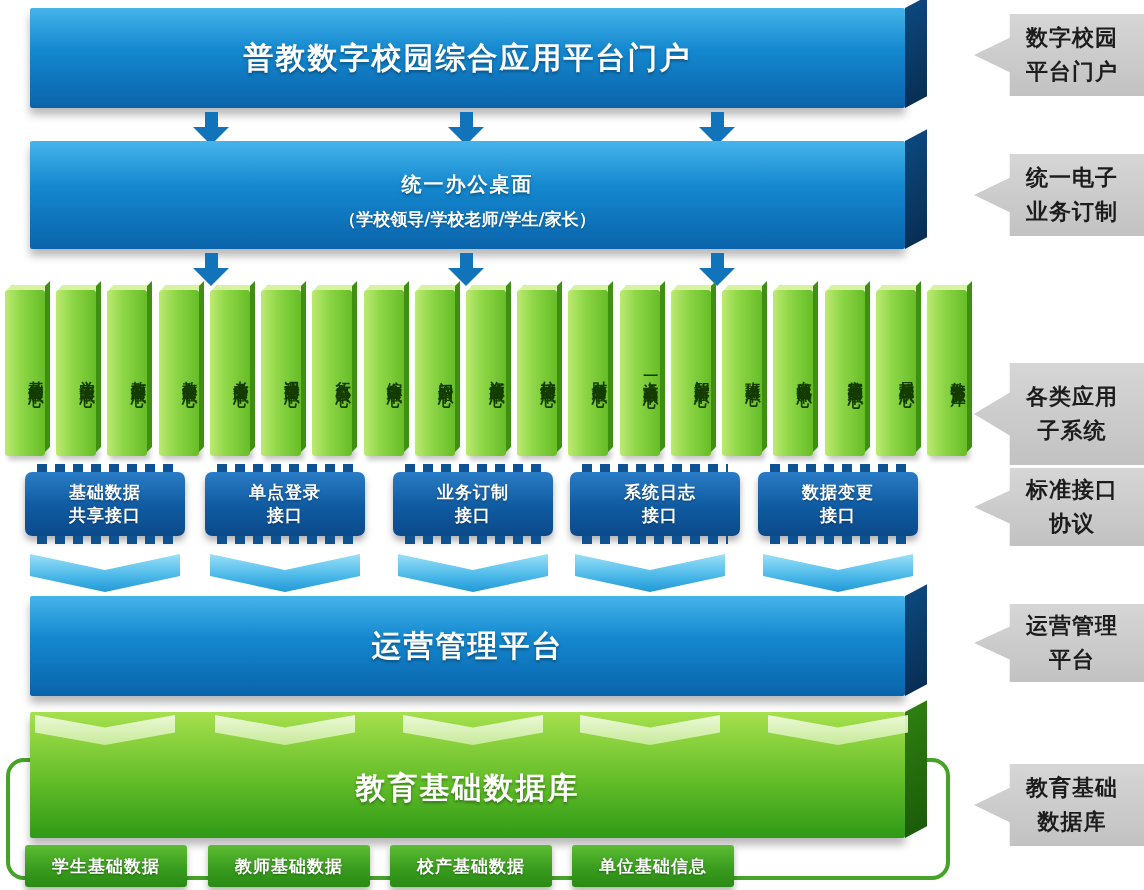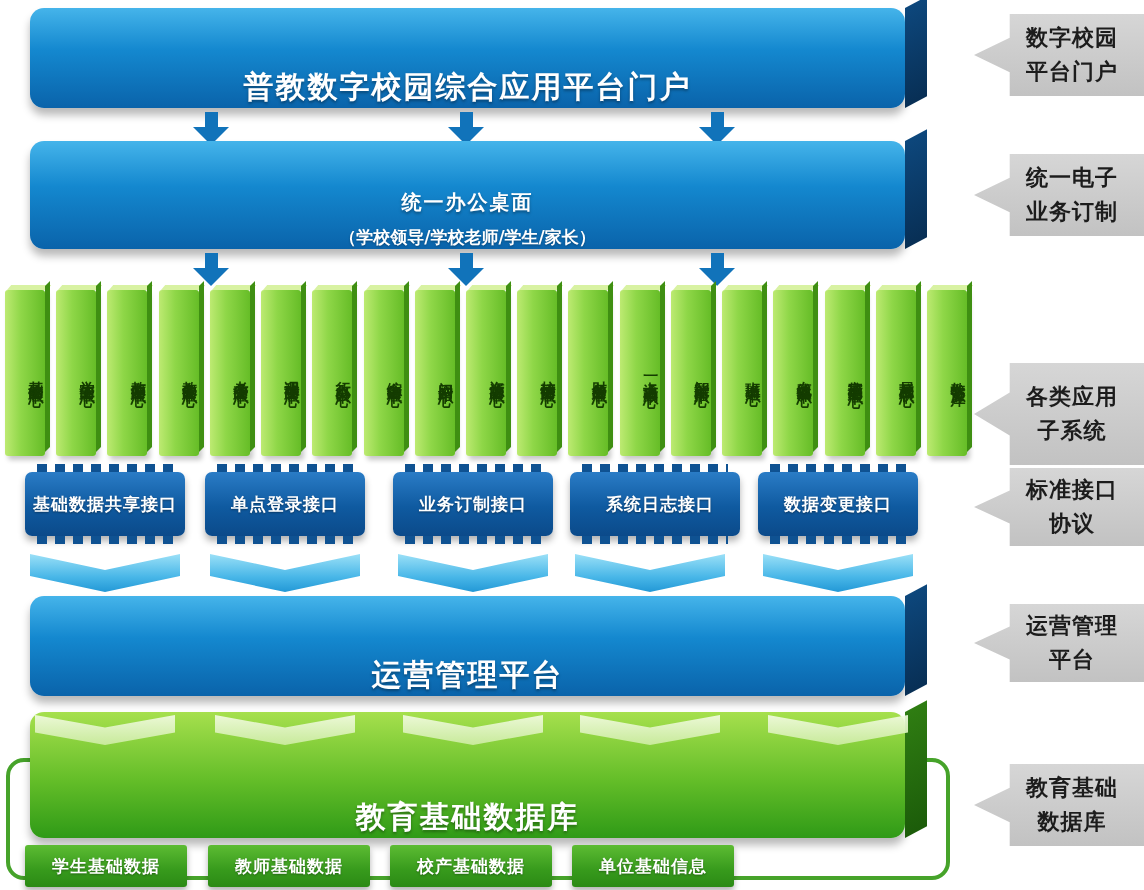--- a/index.html
+++ b/index.html
@@ -1,21 +1,21 @@
 <!DOCTYPE html>
 <html><head>
 <meta charset="utf-8">
 <style>
   html,body{margin:0;padding:0;background:#ffffff;}
   body{font-family:"DejaVu Sans","Liberation Sans",sans-serif;}
   .stage{position:relative;width:1144px;height:890px;background:#ffffff;overflow:hidden;}
 
   
-  .bar3d{position:absolute;display:flex;flex-direction:column;align-items:center;justify-content:flex-end;
-         border-radius:14px;box-shadow:0 7px 9px rgba(0,0,0,0.28);}
+  .bar3d{position:absolute;display:flex;flex-direction:column;align-items:center;justify-content:center;
+         border-radius:2px;box-shadow:0 7px 9px rgba(0,0,0,0.28);}
   .bar-blue{background:linear-gradient(to bottom,#45b4ea 0%,#1488cf 42%,#0a63aa 100%);}
   .bar-green{background:linear-gradient(to bottom,#a6e04d 0%,#63bd28 55%,#2f9a17 100%);}
   .bar3d::after{content:"";position:absolute;top:0;right:-22px;bottom:0;width:22px;
          transform:skewY(-28deg);transform-origin:left center;}
   .bar-blue::after{background:linear-gradient(to bottom,#0d477c,#082f55);}
   .bar-green::after{background:linear-gradient(to bottom,#2f7d12,#1c5c0a);}
   .bar-title{color:#ffffff;font-weight:bold;font-size:30px;letter-spacing:2px;text-shadow:0 2px 3px rgba(0,0,0,0.35);}
   .bar-subtitle{color:#ffffff;font-weight:bold;font-size:17px;margin-top:10px;text-shadow:0 1px 2px rgba(0,0,0,0.3);}
 
   
@@ -34,21 +34,21 @@
           transform:skewY(-45deg);transform-origin:left top;}
   .systext{position:absolute;left:0;right:0;top:8px;bottom:4px;margin:auto;
           writing-mode:vertical-rl;text-orientation:upright;
           color:#143c00;font-weight:bold;font-size:15px;letter-spacing:2px;text-align:left;
           display:flex;justify-content:center;}
 
   
   .chip{position:absolute;top:472px;width:160px;height:64px;border-radius:7px;
         background:linear-gradient(to bottom,#2a7cc6 0%,#0f5aa0 55%,#0b4a8a 100%);
         box-shadow:0 5px 7px rgba(0,0,0,0.3);
-        display:flex;align-items:center;justify-content:center;}
+        display:flex;flex-direction:column;align-items:center;justify-content:center;}
   .chip::before,.chip::after{content:"";position:absolute;left:12px;right:12px;height:8px;
         background:repeating-linear-gradient(to right,#0f5292 0 10px,transparent 10px 18px);}
   .chip::before{top:-8px;}
   .chip::after{bottom:-8px;}
   .chip-line{color:#ffffff;font-weight:bold;font-size:17px;line-height:1.35;letter-spacing:1px;text-shadow:0 1px 2px rgba(0,0,0,0.4);}
 
   
   .chevron{position:absolute;width:150px;height:38px;
         clip-path:polygon(0% 0%,50% 42%,100% 0%,100% 58%,50% 100%,0% 58%);
         background:linear-gradient(to bottom,#9be0f7 0%,#49b7e8 60%,#2398d6 100%);}

